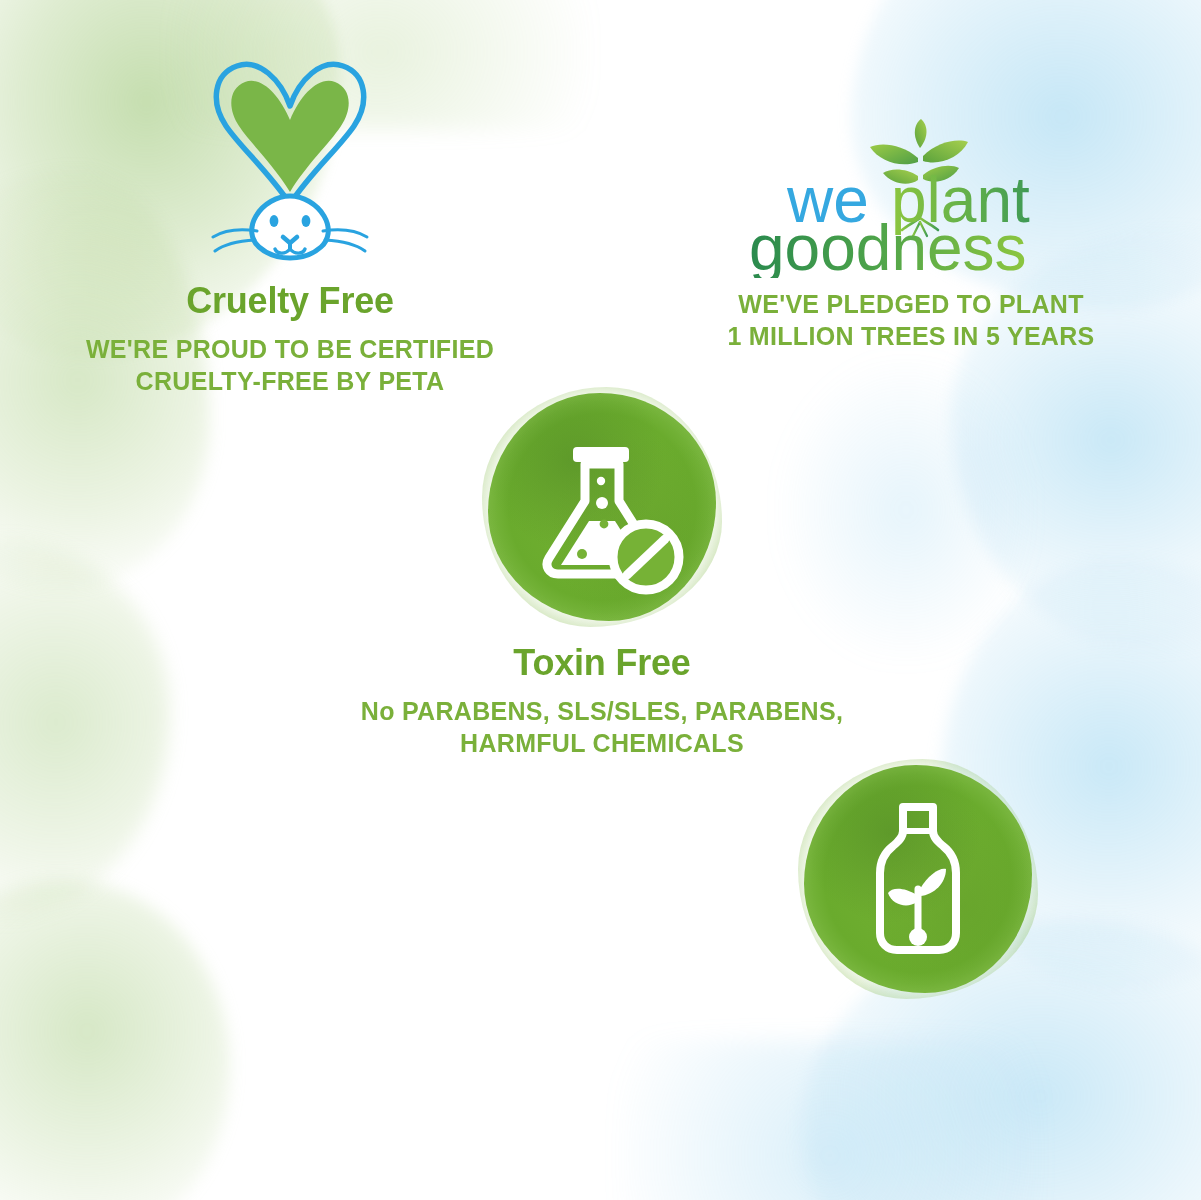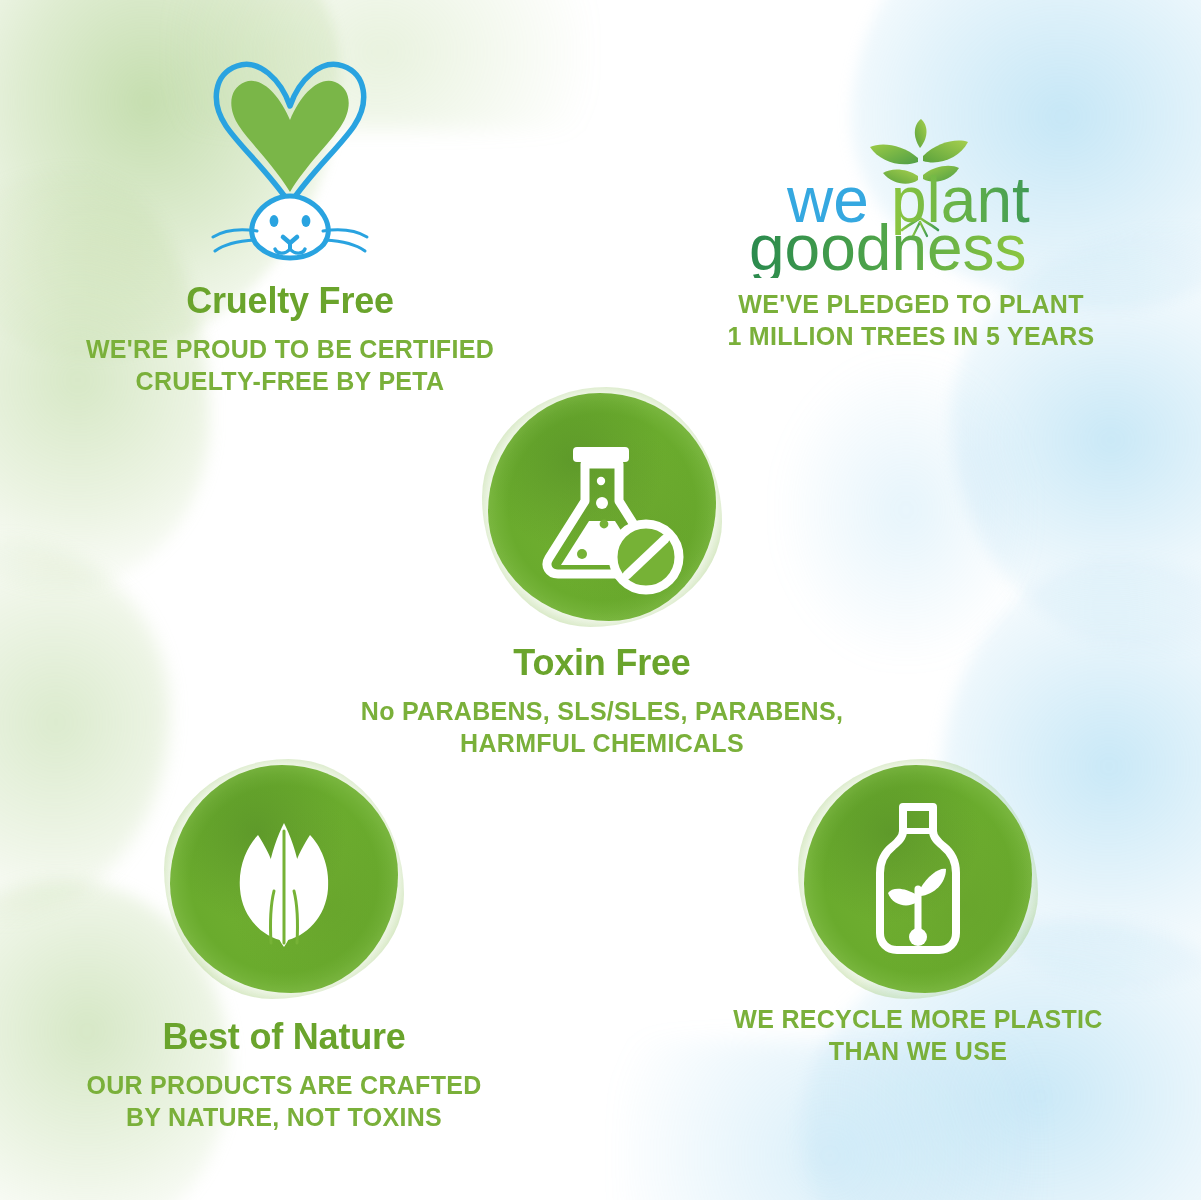--- a/index.html
+++ b/index.html
@@ -295,46 +295,20 @@
         <path d="M139 182 L177 146" stroke="#ffffff" stroke-width="9" stroke-linecap="round"></path>
       </svg>
     </div>
     <p class="badge-title" style="margin-top:22px">Toxin Free</p>
     <p class="badge-desc mixedcase">
       <span>No PARABENS, SLS/SLES, PARABENS,</span><br>
       <span>HARMFUL CHEMICALS</span>
     </p>
   </div>
 
-  <div class="cell" id="cell-nature">
-    <div class="disc">
-      <div class="blob"></div>
-      <svg viewBox="0 0 228 228" aria-hidden="true">
-
-        <path d="M114 176 C 92 172, 72 152, 70 124 C 68 100, 78 80, 88 70
-                 C 100 88, 112 116, 114 148 Z" fill="#ffffff"></path>
-
-        <path d="M114 176 C 136 172, 156 152, 158 124 C 160 100, 150 80, 140 70
-                 C 128 88, 116 116, 114 148 Z" fill="#ffffff"></path>
-
-        <path d="M114 182 C 100 162, 94 132, 98 108 C 101 88, 108 70, 114 58
-                 C 120 70, 127 88, 130 108 C 134 132, 128 162, 114 182 Z" fill="#ffffff"></path>
-
-        <path d="M114 66 L114 178" stroke="#76b236" stroke-width="3" stroke-linecap="round"></path>
-
-        <path d="M101 178 C 100 160, 100 142, 104 126" stroke="#76b236" stroke-width="3" fill="none" stroke-linecap="round"></path>
-        <path d="M127 178 C 128 160, 128 142, 124 126" stroke="#76b236" stroke-width="3" fill="none" stroke-linecap="round"></path>
-      </svg>
-    </div>
-    <p class="badge-title" style="margin-top:24px">Best of Nature</p>
-    <p class="badge-desc">
-      <span>OUR PRODUCTS ARE CRAFTED</span><br>
-      <span>BY NATURE, NOT TOXINS</span>
-    </p>
-  </div>
 
   <div class="cell" id="cell-plastic">
     <div class="disc">
       <div class="blob"></div>
       <svg viewBox="0 0 228 228" aria-hidden="true">
 
         <path d="M99 42 L129 42 L129 66
                  C 129 72, 133 76, 139 81
                  C 148 88, 152 96, 152 108
                  L152 168 C 152 178, 145 185, 135 185
@@ -346,19 +320,15 @@
 
         <path d="M114 170 L114 124" stroke="#ffffff" stroke-width="7" fill="none" stroke-linecap="round"></path>
 
         <circle cx="114" cy="172" r="9" fill="#ffffff"></circle>
 
         <path d="M113 130 C 100 122, 88 122, 84 128 C 88 140, 103 144, 113 137 Z" fill="#ffffff"></path>
 
         <path d="M116 124 C 124 110, 136 102, 142 104 C 142 118, 130 130, 116 131 Z" fill="#ffffff"></path>
       </svg>
     </div>
-    <p class="badge-desc">
-      <span>WE RECYCLE MORE PLASTIC</span><br>
-      <span>THAN WE USE</span>
-    </p>
   </div>
 
 </div>
 
 </body></html>

